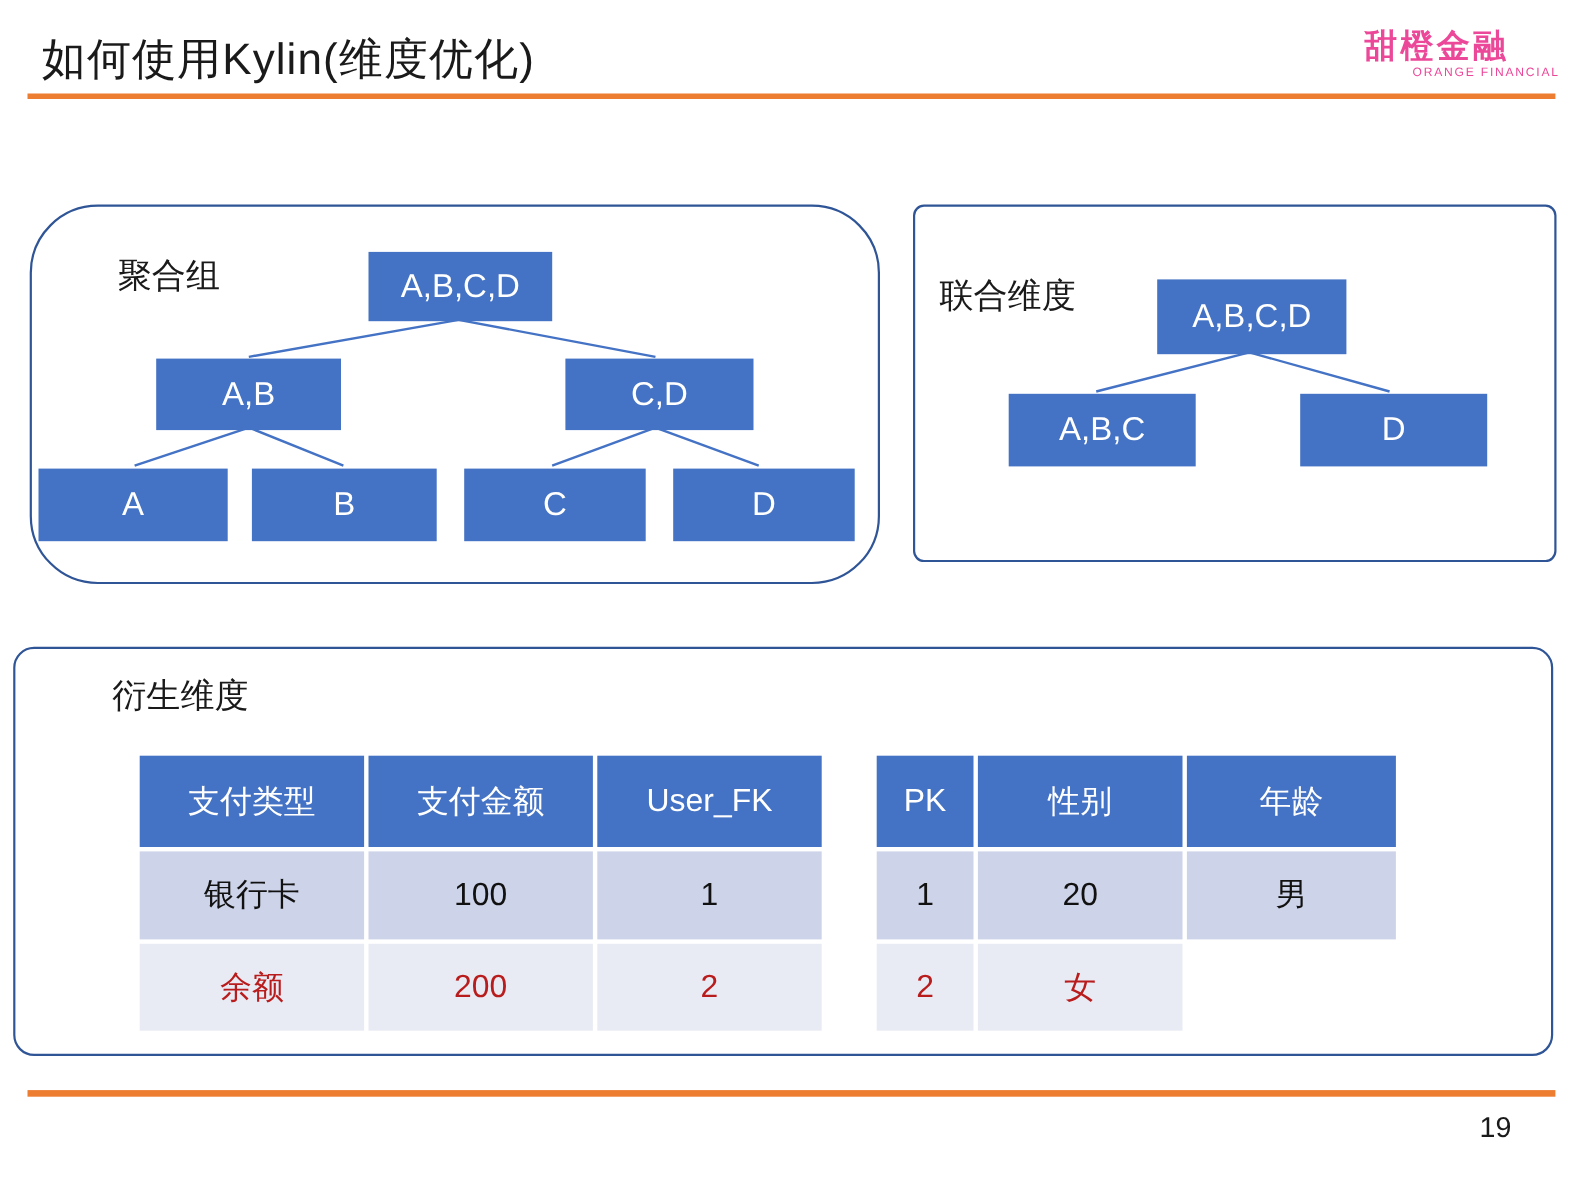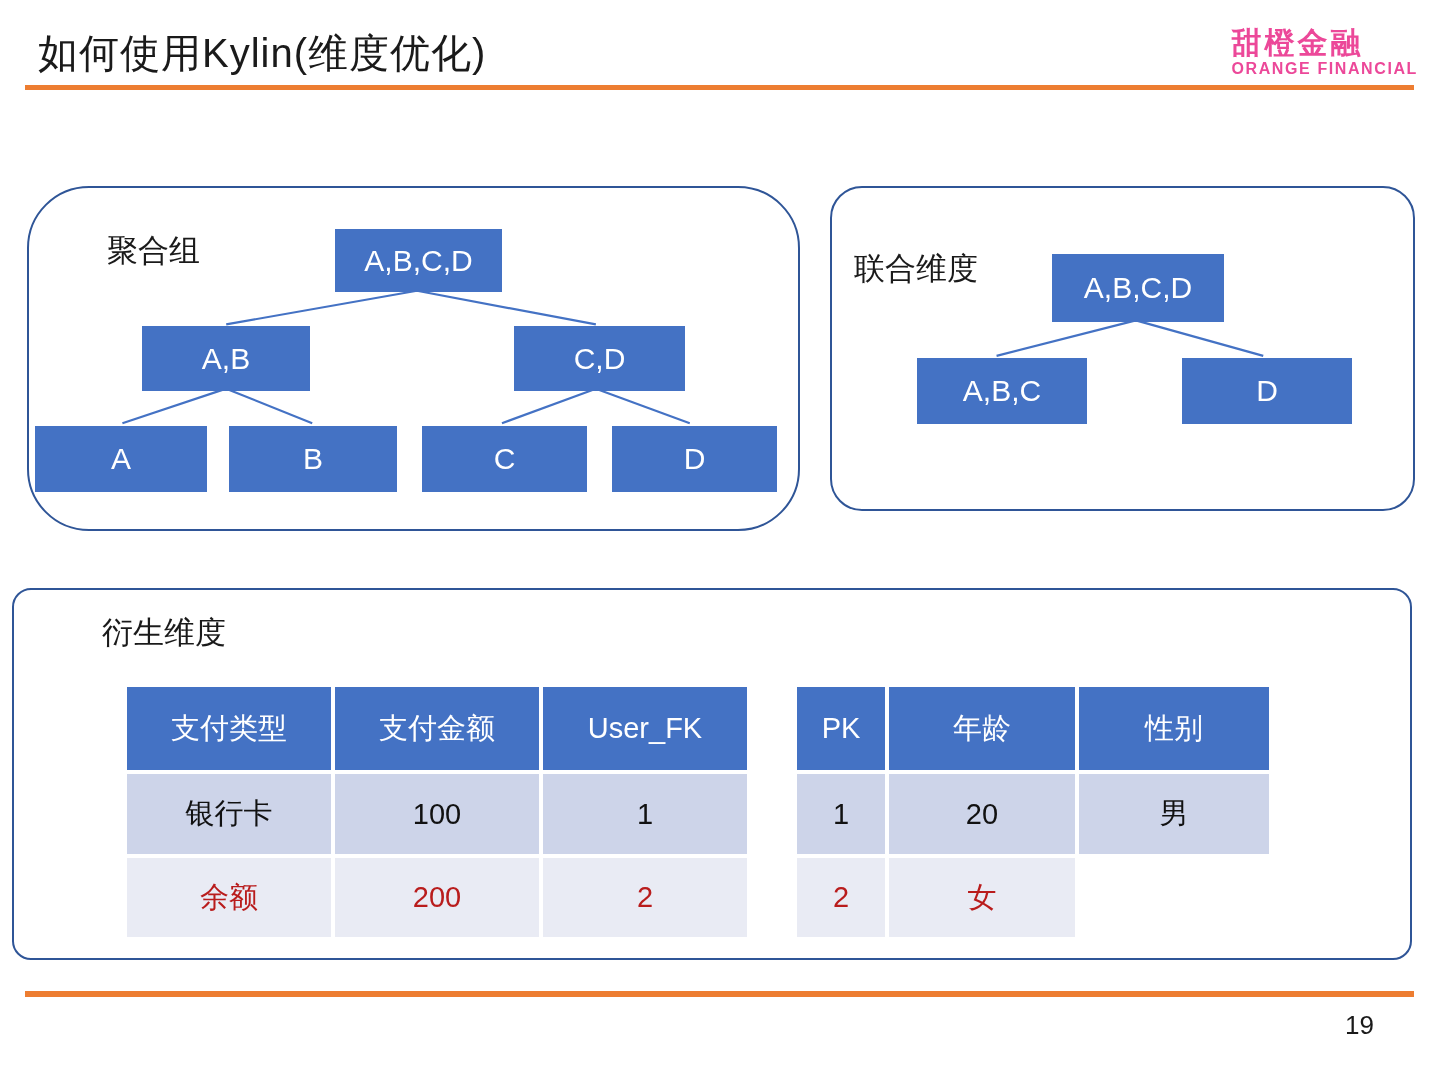--- a/index.html
+++ b/index.html
@@ -34,24 +34,25 @@
     text-align: left;
     color: #ec4899;
   }
   .logo-text {
     font-size: 30px;
     font-weight: bold;
     letter-spacing: 3px;
     line-height: 1.1;
   }
   .logo-sub {
-    font-size: 16px;
-    font-weight: bold;
+    font-size: 11px;
+    font-weight: normal;
     letter-spacing: 1.6px;
     margin-top: 1px;
+    margin-left: 44px;
   }
   .page-number {
     position: absolute;
     left: 1345px; top: 1010px;
     font-size: 26px;
     color: #1a1a1a;
   }
   
   .panel {
     position: absolute;
@@ -59,21 +60,21 @@
     background: #ffffff;
   }
   .panel-aggregation {
     left: 27px; top: 186px;
     width: 773px; height: 345px;
     border-radius: 62px;
   }
   .panel-joint {
     left: 830px; top: 186px;
     width: 585px; height: 325px;
-    border-radius: 32px;
+    border-radius: 10px;
   }
   .panel-derived {
     left: 12px; top: 588px;
     width: 1400px; height: 372px;
     border-radius: 19px;
   }
   .panel-label {
     position: absolute;
     font-size: 31px;
     color: #1a1a1a;
@@ -191,22 +192,22 @@
       <div class="cell r1">银行卡</div>
       <div class="cell r1">100</div>
       <div class="cell r1">1</div>
       <div class="cell r2">余额</div>
       <div class="cell r2">200</div>
       <div class="cell r2">2</div>
     </div>
 
     <div class="table t-user">
       <div class="cell th">PK</div>
+      <div class="cell th">性别</div>
       <div class="cell th">年龄</div>
-      <div class="cell th">性别</div>
       <div class="cell r1">1</div>
       <div class="cell r1">20</div>
       <div class="cell r1">男</div>
       <div class="cell r2">2</div>
       <div class="cell r2">女</div>
     </div>
   </div>
 
   <div class="rule bottom"></div>
   <div class="page-number">19</div>

